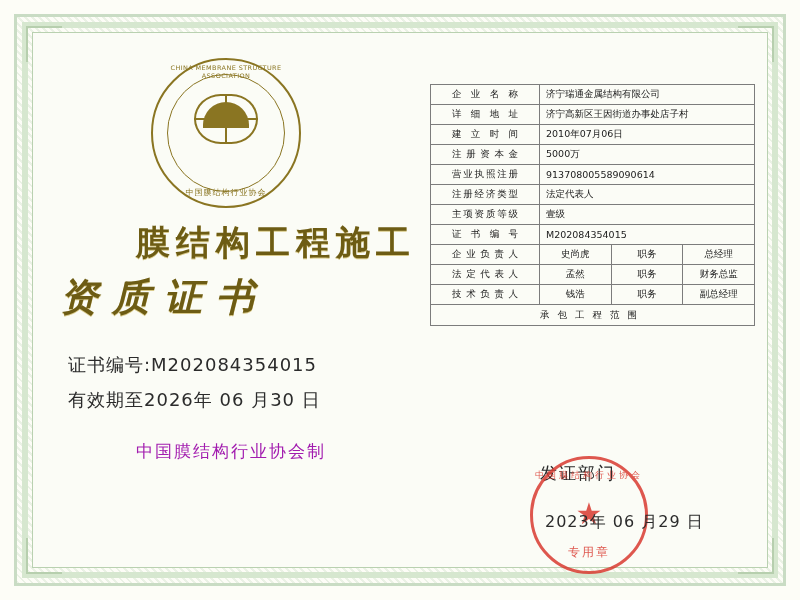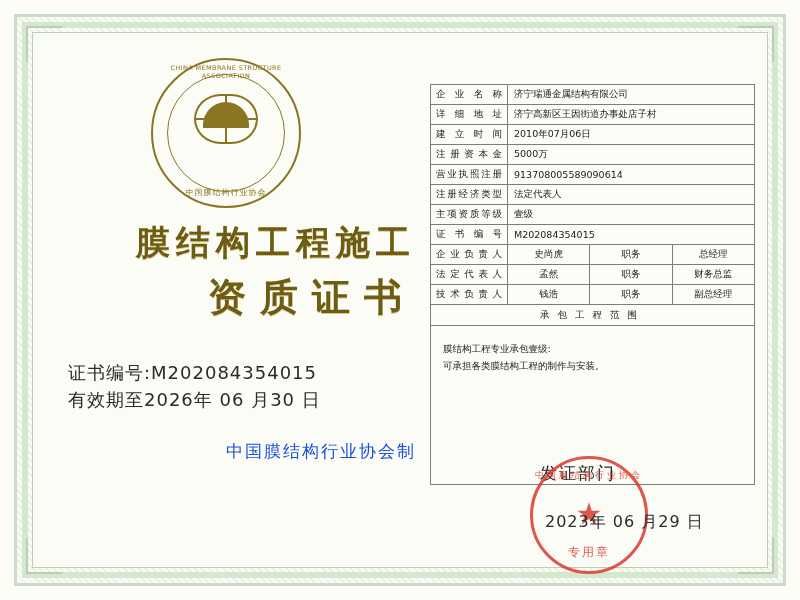--- a/index.html
+++ b/index.html
@@ -159,52 +159,53 @@
     font-size: 34px;
     font-weight: bold;
     letter-spacing: 6px;
     color: #6d5c14;
     text-shadow: 0 1px 0 #d8c98a;
   }
   .title-2 {
     position: absolute;
     left: 0; right: 0;
     top: 224px;
-    text-align: right;
+    text-align: left;
     font-family: "DejaVu Serif", "Liberation Serif", serif;
     font-size: 38px;
     font-weight: bold;
     letter-spacing: 14px;
     text-indent: 14px;
     color: #6d5c14;
     text-shadow: 0 1px 0 #d8c98a;
+    font-style: italic;
   }
   .cert-no {
     position: absolute;
     left: 22px;
-    top: 313px;
+    top: 305px;
     font-size: 18px;
     color: #2b2b2b;
     letter-spacing: 1px;
   }
   .valid-until {
     position: absolute;
     left: 22px;
     top: 340px;
     font-size: 18px;
     color: #2b2b2b;
     letter-spacing: 1px;
   }
   .issuer-line {
     position: absolute;
     left: 0; right: 0;
     top: 392px;
-    text-align: right;
+    text-align: center;
     font-size: 17px;
-    color: #1d4ed8;
+    color: #a21caf;
     letter-spacing: 2px;
   }
 
   
   .info-table {
     position: absolute;
     left: 430px;
     top: 84px;
     width: 325px;
     border-collapse: collapse;
@@ -217,21 +218,21 @@
     height: 19px;
     padding: 0 4px;
     white-space: nowrap;
     overflow: hidden;
   }
   .info-table td.label {
     width: 66px;
     text-align: justify;
     text-align-last: justify;
     letter-spacing: 0;
-    padding: 0 5px;
+    padding: 0 21px;
   }
   .info-table td.value {
     padding-left: 6px;
   }
   .info-table td.role-label {
     width: 40px;
     text-align: center;
   }
   .info-table td.person {
     width: 66px;
@@ -392,26 +393,20 @@
       <tr>
         <td class="label">技术负责人</td>
         <td class="person">钱浩</td>
         <td class="role-label">职务</td>
         <td class="role-value">副总经理</td>
       </tr>
 
       <tr>
         <td class="scope-head" colspan="4">承包工程范围</td>
       </tr>
-      <tr>
-        <td class="scope-body" colspan="4">
-          <div>膜结构工程专业承包壹级:</div>
-          <div>可承担各类膜结构工程的制作与安装。</div>
-        </td>
-      </tr>
     </tbody>
   </table>
 
   <div class="issue-dept">发证部门</div>
 
   <div class="seal">
     <div class="seal-text-top">中国膜结构行业协会</div>
     <div class="star">★</div>
     <div class="seal-text-bottom">专用章</div>
   </div>

